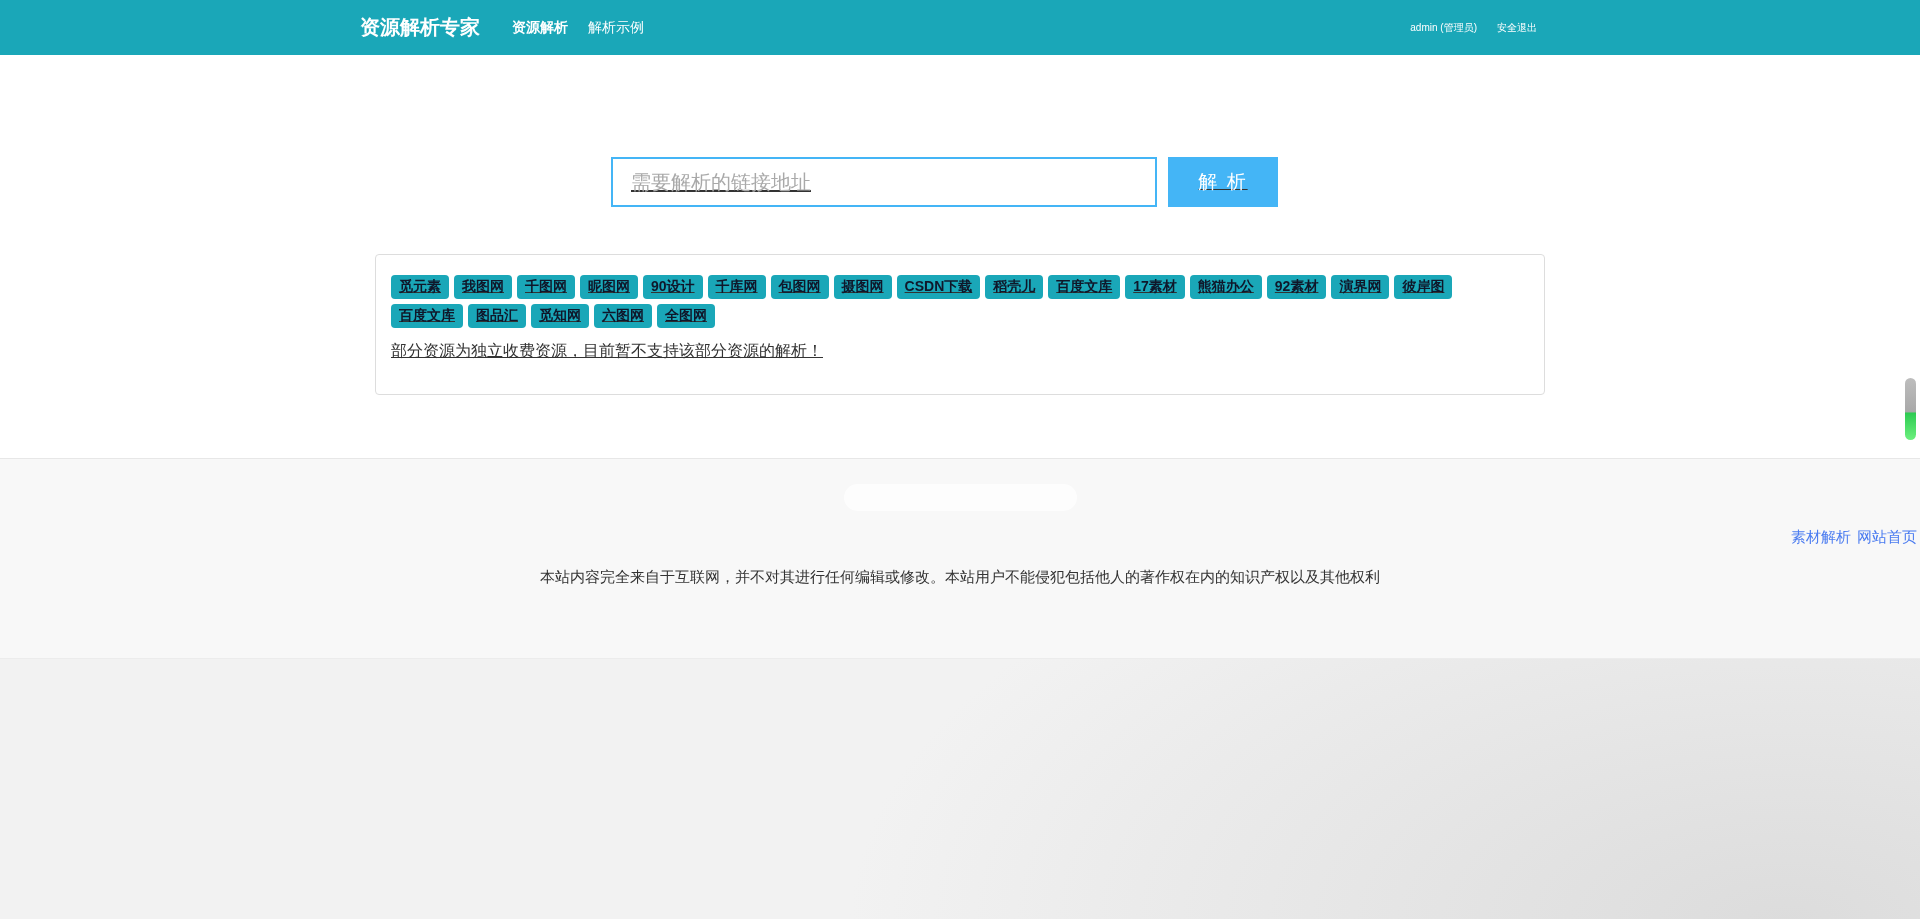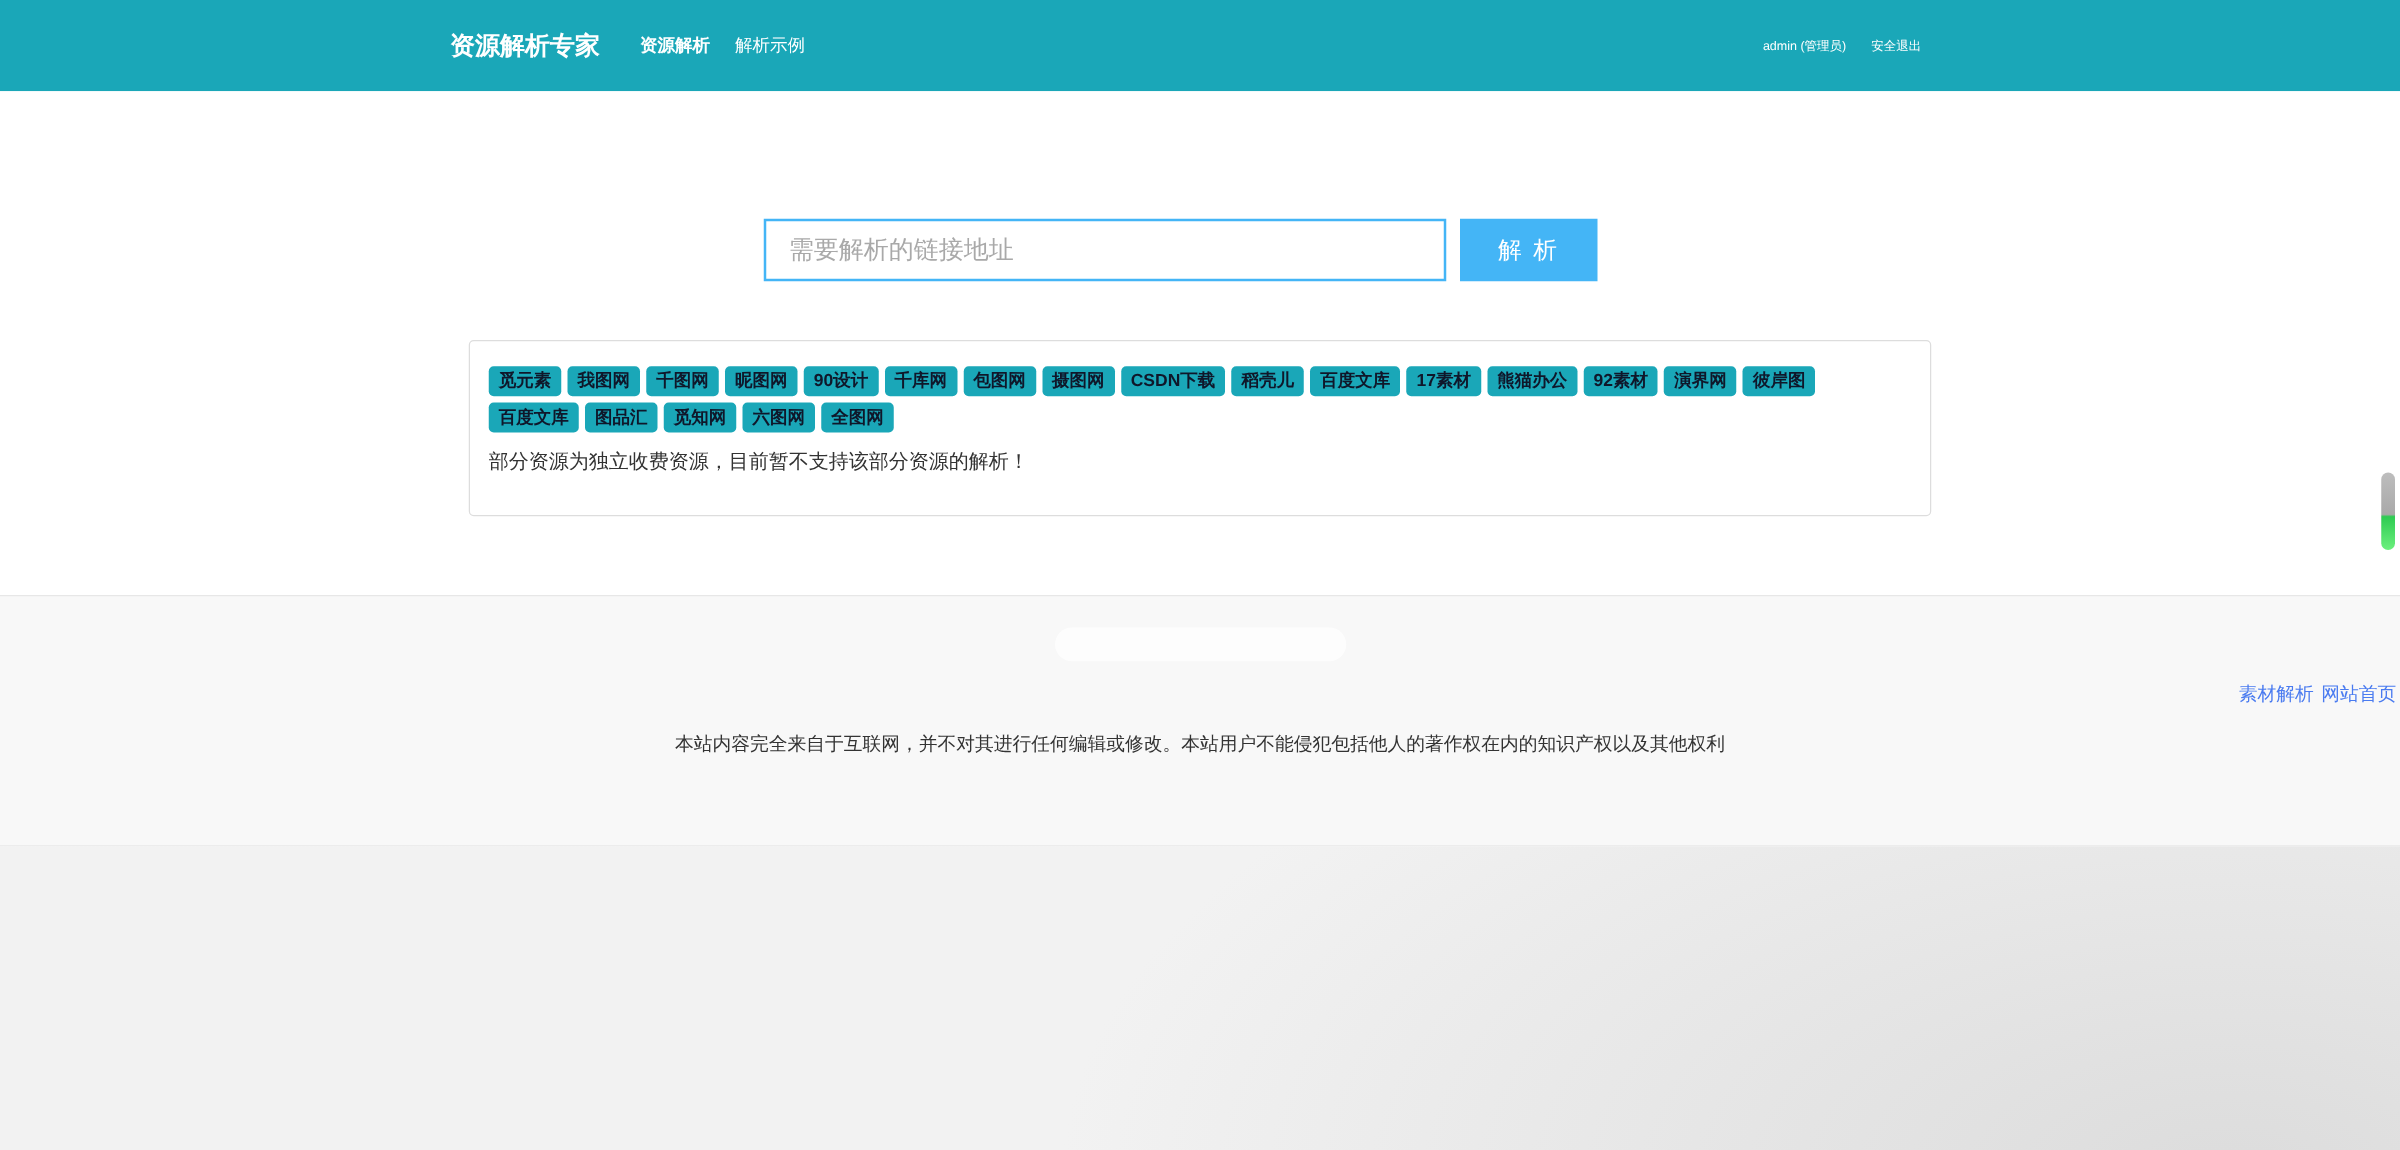--- a/index.html
+++ b/index.html
@@ -9,31 +9,31 @@
     --link-blue:#4a7bf0;
   }
   *{box-sizing:border-box;}
   html,body{margin:0;padding:0;}
   body{
     width:1920px;height:920px;overflow:hidden;position:relative;
     font-family:"Liberation Sans","DejaVu Sans",sans-serif;
     background:#fff;color:#333;
   }
   
-  .navbar{height:73px;background:var(--navbar-bg);display:flex;align-items:center;}
+  .navbar{height:55px;background:var(--navbar-bg);display:flex;align-items:center;}
   .navbar-inner{width:1200px;margin:0 auto;display:flex;align-items:center;}
   .brand{color:#fff;font-size:20px;font-weight:bold;margin-right:22px;cursor:pointer;white-space:nowrap;}
   .nav-links{display:flex;align-items:center;}
   .nav-link{color:#fff;font-size:14px;padding:0 10px;cursor:pointer;white-space:nowrap;}
   .nav-link.active{font-weight:bold;}
   .nav-right{margin-left:auto;display:flex;align-items:center;gap:20px;padding-right:23px;}
   .nav-right span{color:#fff;font-size:10px;cursor:pointer;white-space:nowrap;}
   
   .main{height:403px;background:#fff;}
-  .container{width:1170px;margin:0 auto;}
+  .container{width:1170px;margin:0 auto;text-decoration:underline;}
   .search-row{padding-top:102px;display:flex;}
   .search-group{margin-left:236px;display:flex;align-items:center;}
   .parse-input{
     width:546px;height:50px;border:2px solid var(--accent-blue);
     padding:0 18px;font-size:20px;color:#555;outline:none;border-radius:0;
     font-family:"Liberation Sans","DejaVu Sans",sans-serif;background:#fff;
   }
   .parse-input::placeholder{color:#a9a9a9;}
   .parse-btn{
     width:110px;height:50px;margin-left:11px;border:none;border-radius:0;

